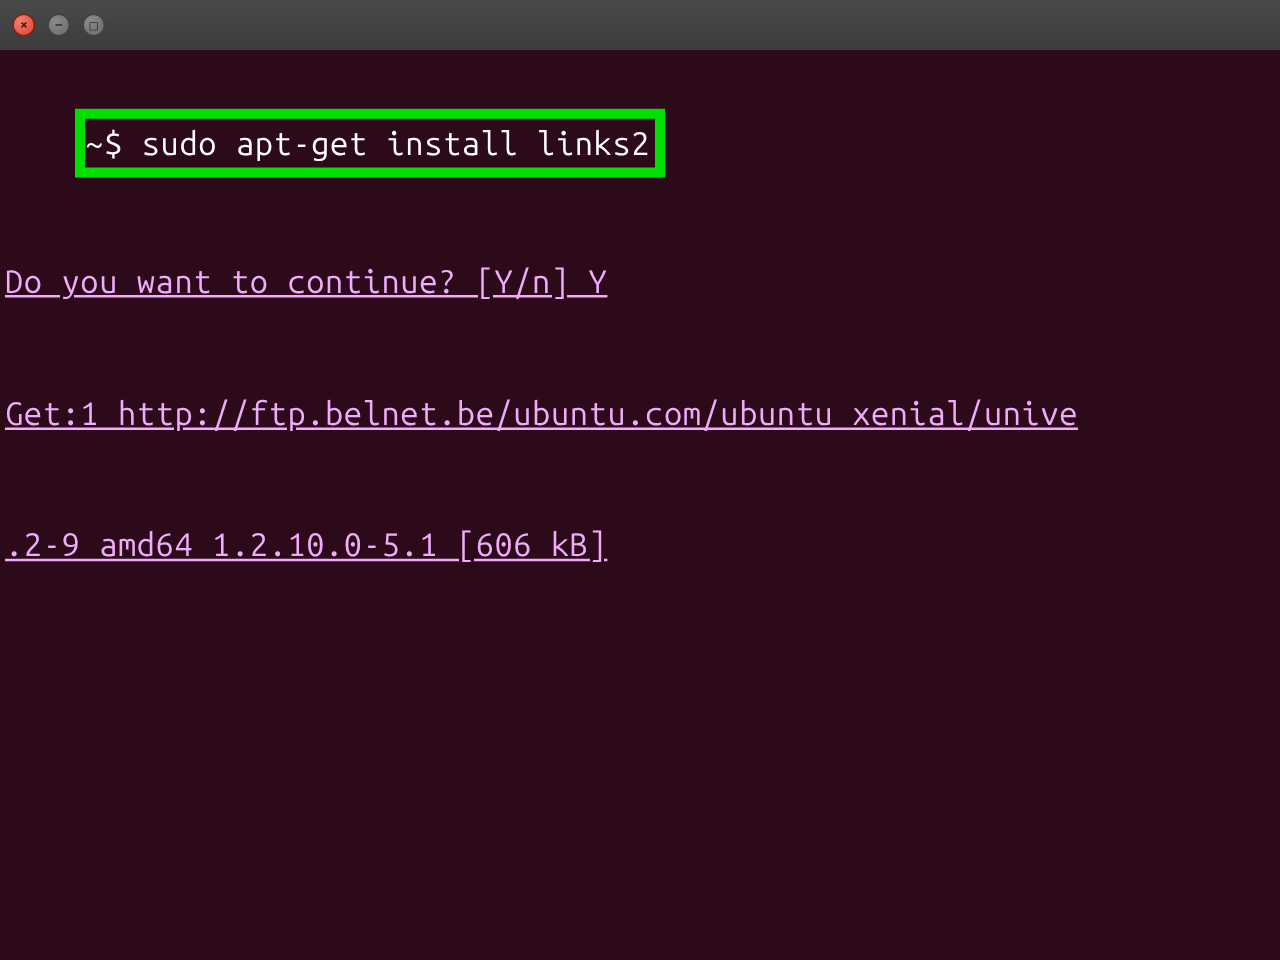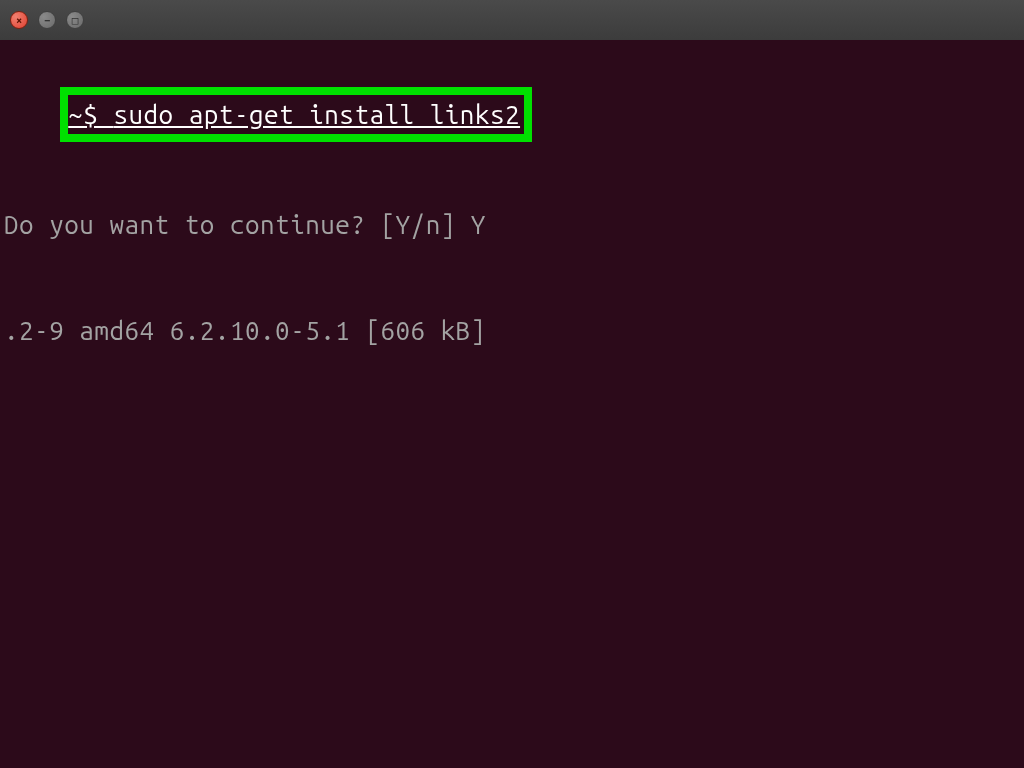--- a/index.html
+++ b/index.html
@@ -62,39 +62,40 @@
       letter-spacing: 0.5px;
       white-space: pre;
       overflow: hidden;
     }
     .highlighted-command {
       border: 8px solid #00e000;
       display: inline-block;
       padding: 2px 4px 2px 0;
       margin-bottom: 30px;
       margin-left: -4px;
-      text-decoration: underline;
     }
     .terminal-line {
-      color: #a3a3a3;
+      color: #f0abfc;
+      text-decoration: underline;
     }
   </style>
 </head>
 <body>
 
 <div class="window">
   <div class="titlebar">
     <div class="window-btn btn-close">
       <span>×</span>
     </div>
     <div class="window-btn btn-minimize">
       <span>−</span>
     </div>
     <div class="window-btn btn-maximize">
       <span>□</span>
     </div>
   </div>
   <div class="terminal-body">
     <div class="highlighted-command"><span>~$ </span><span>sudo apt-get install links2</span></div>
     <div class="terminal-line">Do you want to continue? [Y/n] Y</div>
-    <div class="terminal-line">.2-9 amd64 6.2.10.0-5.1 [606 kB]</div>
+    <div class="terminal-line">Get:1 http://ftp.belnet.be/ubuntu.com/ubuntu xenial/unive</div>
+    <div class="terminal-line">.2-9 amd64 1.2.10.0-5.1 [606 kB]</div>
   </div>
 </div>
 
 </body></html>

